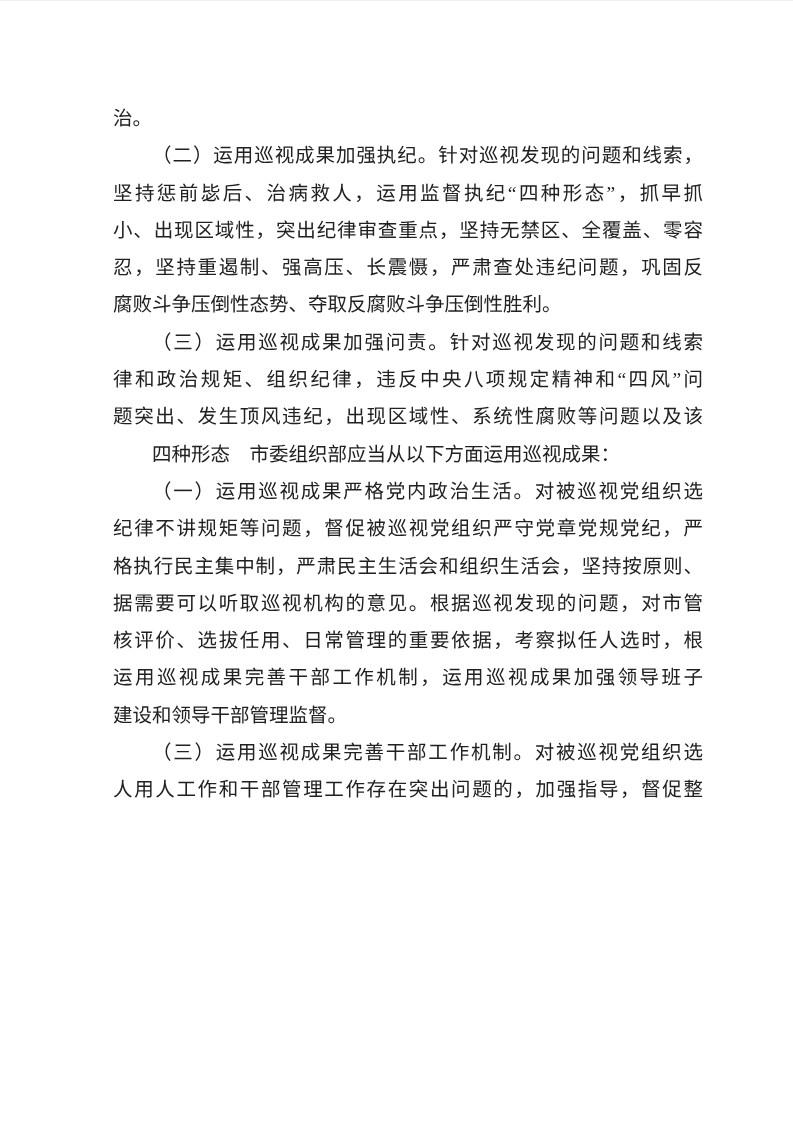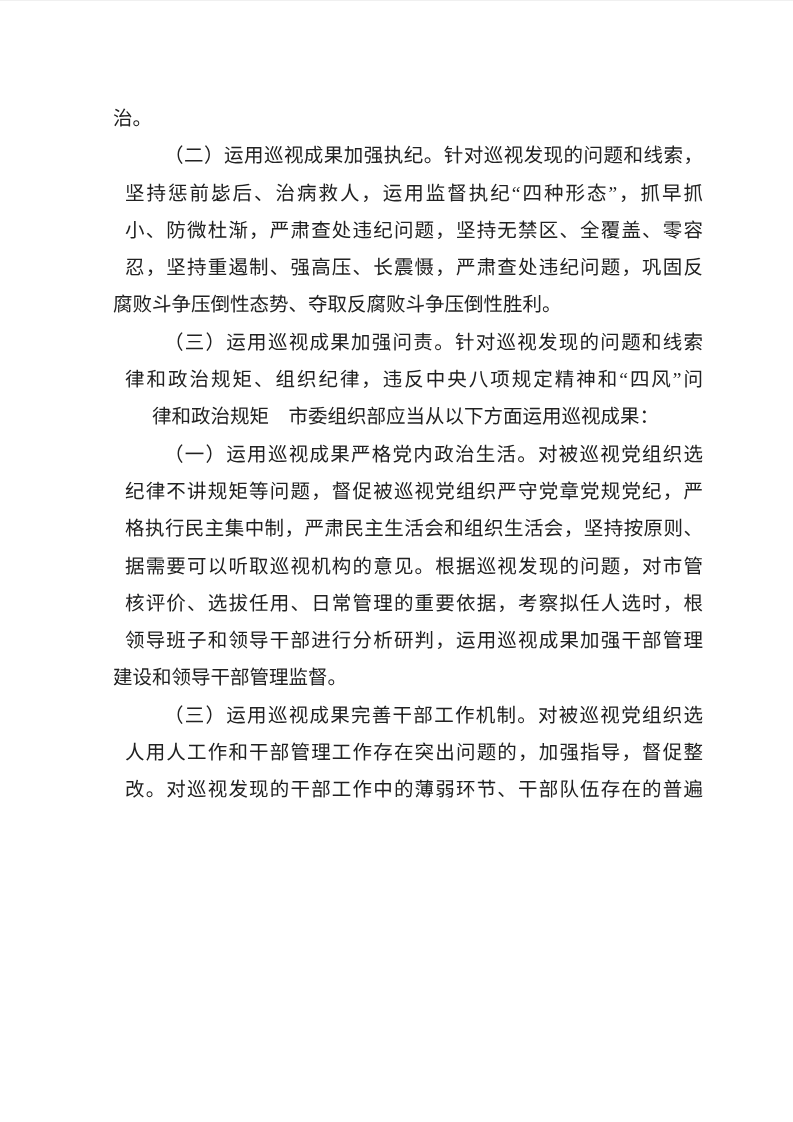--- a/index.html
+++ b/index.html
@@ -26,65 +26,64 @@
     line-height: 37.3px;
     letter-spacing: 0;
     overflow: hidden;
     text-align: left;
     white-space: normal;
   }
   
   .line.full {
     text-align: justify;
     text-align-last: justify;
-    margin-left: 12px;
   }
   
   .line.ind { text-indent: 2em; }
 </style>
 </head>
 <body style="background: rgb(255, 255, 255); color: rgb(33, 33, 33);">
 
 <div class="page">
   <div>
 
     <div class="para">
       <div class="line">治。</div>
     </div>
 
     <div class="para">
       <div class="line full ind">（二）运用巡视成果加强执纪。针对巡视发现的问题和线索，</div>
       <div class="line full">坚持惩前毖后、治病救人，运用监督执纪“四种形态”，抓早抓</div>
-      <div class="line full">小、防微杜渐，严肃查处违纪问题，坚持无禁区、全覆盖、零容</div>
+      <div class="line full">小、出现区域性，突出纪律审查重点，坚持无禁区、全覆盖、零容</div>
       <div class="line full">忍，坚持重遏制、强高压、长震慑，严肃查处违纪问题，巩固反</div>
       <div class="line">腐败斗争压倒性态势、夺取反腐败斗争压倒性胜利。</div>
     </div>
 
     <div class="para">
       <div class="line full ind">（三）运用巡视成果加强问责。针对巡视发现的问题和线索</div>
       <div class="line full">律和政治规矩、组织纪律，违反中央八项规定精神和“四风”问</div>
+      <div class="line full">题突出、发生顶风违纪，出现区域性、系统性腐败等问题以及该</div>
     </div>
 
     <div class="para">
-      <div class="line ind">律和政治规矩　市委组织部应当从以下方面运用巡视成果：</div>
+      <div class="line ind">四种形态　市委组织部应当从以下方面运用巡视成果：</div>
     </div>
 
     <div class="para">
       <div class="line full ind">（一）运用巡视成果严格党内政治生活。对被巡视党组织选</div>
       <div class="line full">纪律不讲规矩等问题，督促被巡视党组织严守党章党规党纪，严</div>
       <div class="line full">格执行民主集中制，严肃民主生活会和组织生活会，坚持按原则、</div>
     </div>
 
     <div class="para">
       <div class="line full">据需要可以听取巡视机构的意见。根据巡视发现的问题，对市管</div>
       <div class="line full">核评价、选拔任用、日常管理的重要依据，考察拟任人选时，根</div>
-      <div class="line full">领导班子和领导干部进行分析研判，运用巡视成果加强干部管理</div>
+      <div class="line full">运用巡视成果完善干部工作机制，运用巡视成果加强领导班子</div>
       <div class="line">建设和领导干部管理监督。</div>
     </div>
 
     <div class="para">
       <div class="line full ind">（三）运用巡视成果完善干部工作机制。对被巡视党组织选</div>
       <div class="line full">人用人工作和干部管理工作存在突出问题的，加强指导，督促整</div>
-      <div class="line full">改。对巡视发现的干部工作中的薄弱环节、干部队伍存在的普遍</div>
     </div>
 
   </div>
 </div>
 
 </body></html>

